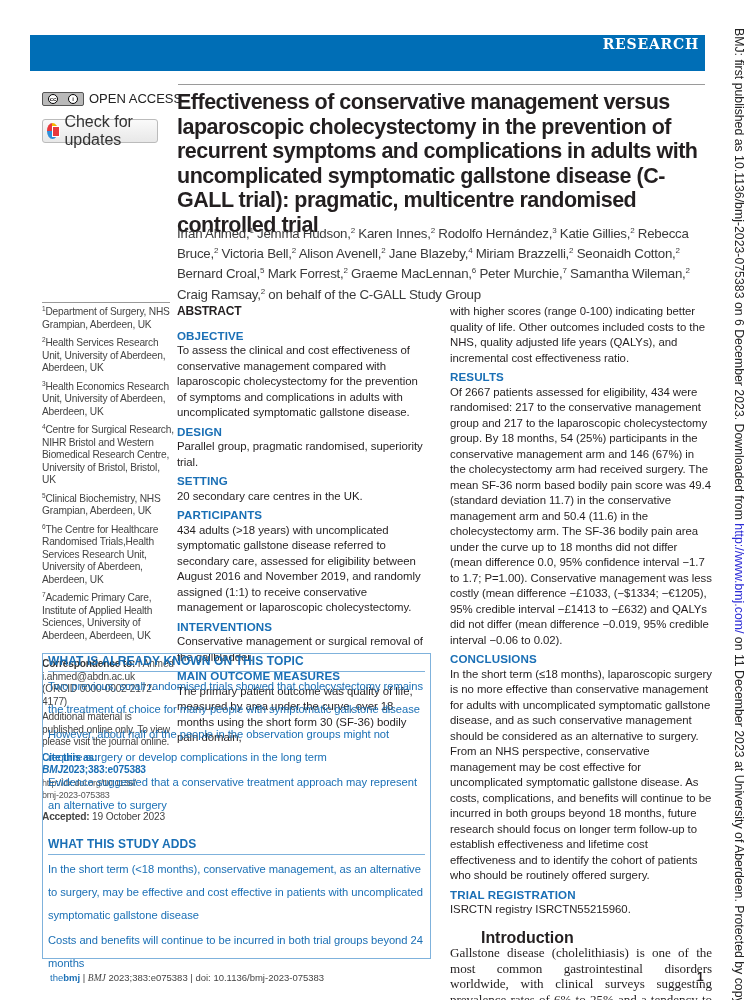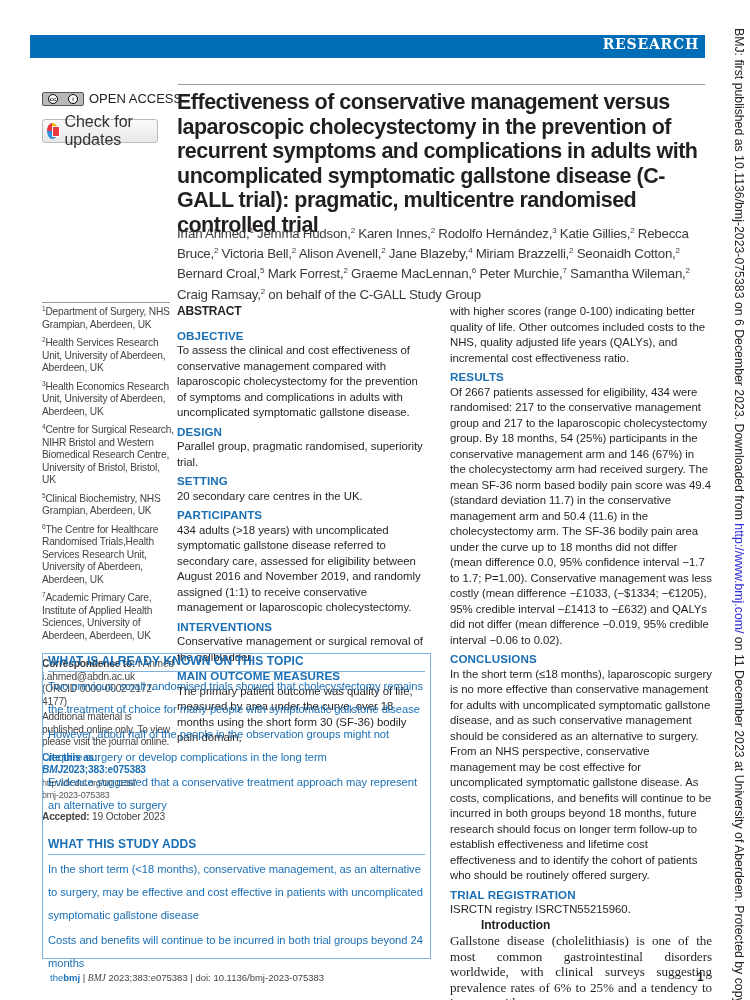--- a/index.html
+++ b/index.html
@@ -1,20 +1,20 @@
 <!DOCTYPE html>
 <html><head>
 <meta charset="utf-8">
 <style>
   * { box-sizing: border-box; margin: 0; padding: 0; }
   html, body { width: 750px; height: 1000px; background: #ffffff; overflow: hidden; }
   body { position: relative; font-family: "Liberation Sans", sans-serif; color: #231f20; }
 
   .research-bar {
-    position: absolute; left: 30px; top: 35px; width: 675px; height: 23px;
+    position: absolute; left: 30px; top: 35px; width: 675px; height: 36px;
     background: #006eb6;
   }
   .research-label {
     position: absolute; right: 6px; top: 1px;
     font-family: "DejaVu Serif", serif; font-weight: bold; font-size: 14px;
     color: #ffffff; letter-spacing: 0.8px;
   }
 
   .side-strip {
     position: absolute; left: 726px; top: 28px; width: 22px; height: 960px;
@@ -70,21 +70,21 @@
   .accepted { margin-top: 10px; }
   .accepted b { font-weight: bold; }
 
   .abstract { position: absolute; left: 177px; top: 304px; width: 247px; font-size: 11.4px; line-height: 15.5px; color: #231f20; letter-spacing: -0.05px; }
   .abstract-right { position: absolute; left: 450px; top: 304px; width: 262px; font-size: 11.4px; line-height: 15.5px; color: #231f20; letter-spacing: -0.05px; }
   .abs-title { font-weight: bold; font-size: 12px; color: #231f20; letter-spacing: -0.2px; }
   .sec-head { font-weight: bold; color: #1a6fb5; font-size: 11.6px; letter-spacing: 0.1px; margin-top: 3px; }
   .sec-head.first { margin-top: 8px; }
   .sec-body { }
 
-  .intro-head { font-weight: bold; font-size: 12px; margin-top: 0; color: #231f20; padding-left: 31px; }
+  .intro-head { font-weight: bold; font-size: 16px; margin-top: 12px; color: #231f20; padding-left: 31px; }
   .intro-body { font-family: "Liberation Serif", serif; font-size: 13.1px; line-height: 15.6px; text-align: justify; color: #231f20; }
 
   .summary-box {
     position: absolute; left: 42px; top: 653px; width: 389px; height: 306px;
     border: 1px solid #7fb2dc; padding: 0 5px;
   }
   .box-head { font-weight: bold; font-size: 12px; color: #1a6fb5; letter-spacing: 0.1px; padding-bottom: 3px; border-bottom: 1px solid #7fb2dc; margin-bottom: 3px; }
   .box-head.second { margin-top: 20px; }
   .box-item { font-size: 11.2px; line-height: 23px; color: #1a6fb5; margin-bottom: 2px; letter-spacing: -0.05px; }
 

